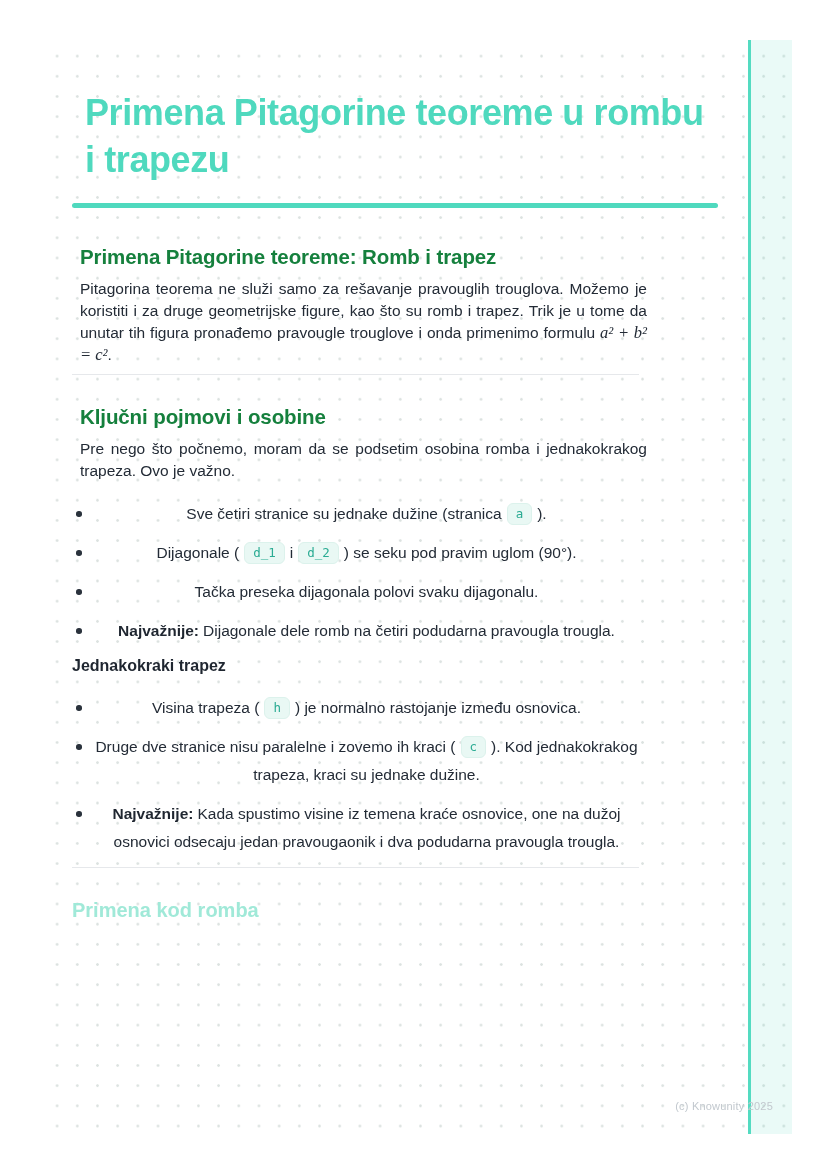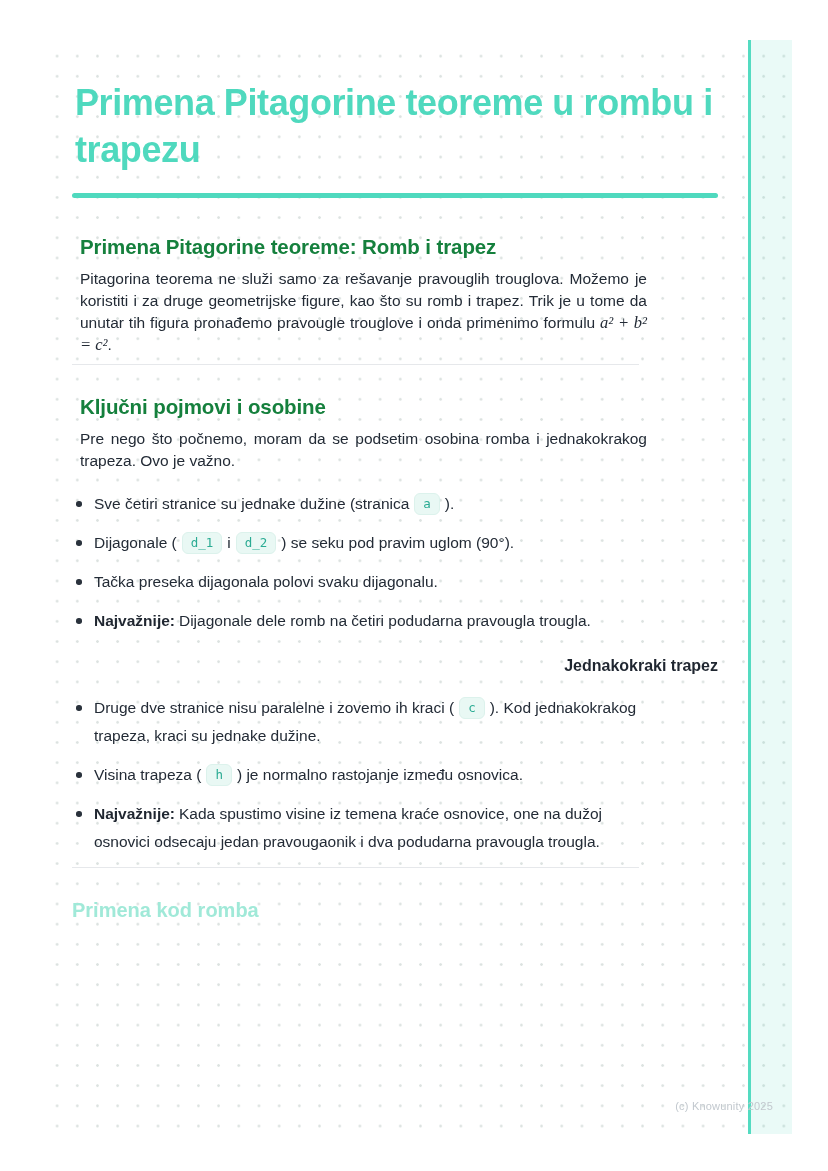--- a/index.html
+++ b/index.html
@@ -16,21 +16,21 @@
     background-size:20.2px 20.2px;
     background-position:3px 6px;
   }
   
   .band-line { position:absolute; left:748px; top:40px; width:3px; height:1094px; background:#54dbc1; }
   .band { position:absolute; left:751px; top:40px; width:41px; height:1094px; background:rgba(79,217,190,0.12); }
 
   .content { position:absolute; left:72px; top:0; width:646px; padding-top:76px; }
 
   h1 {
-    margin:3px; font-size:36px; line-height:47px; font-weight:bold;
+    margin:13px; font-size:36px; line-height:47px; font-weight:bold;
     letter-spacing:-0.4px; color:#4fd9be;
   }
   .rule { margin-top:20px; width:646px; height:5px; background:#4fd9be; border-radius:3px; }
 
   h2 { margin:8px; font-size:20.5px; line-height:26px; font-weight:bold; color:#15803d; letter-spacing:-0.1px; }
   .h2-intro    { margin-top:36px; }
   .h2-section  { margin-top:29px; }
   .h2-detailed { margin-top:22px; }
   h3 { margin:31px 0 16px; font-size:20px; line-height:23px; font-weight:bold; color:#a0e9d8; }
 
@@ -44,23 +44,23 @@
   .math { font-family:"Liberation Serif", serif; font-style:italic; font-size:16.5px; }
 
   hr.divider {
     width:567px; border:none; border-top:1.5px solid #e6e8eb;
     margin:0; margin-left:0;
   }
   .hr-1 { margin-top:6px; }
   .hr-2 { margin-top:9px; }
 
   .subhead { margin:13px 0 0; font-size:16px; line-height:20px; font-weight:bold; color:#1f2630; }
-  .subhead-2 { margin-top:21px;text-align:right; }
+  .subhead-2 { margin-top:11px; }
 
-  ul.props { list-style:none; width:567px; margin:18px 0 0; padding:0; }
+  ul.props { list-style:none; width:567px; margin:18px 0 0; padding:0;text-align:center; }
   ul.props li {
     position:relative; padding-left:22px; margin-bottom:11px;
     font-size:15.5px; line-height:28px; color:#232b36;
   }
   ul.props li::before {
     content:""; position:absolute; left:4px; top:11px;
     width:5.5px; height:5.5px; border-radius:50%; background:#2a323c;
   }
   ul.props li strong { margin-right:4px; color:#1f2630; }
 
@@ -98,22 +98,22 @@
 
   <ul class="props">
     <li><span>Sve četiri stranice su jednake dužine (stranica</span><span class="code">a</span><span>).</span></li>
     <li><span>Dijagonale (</span><span class="code">d_1</span><span>i</span><span class="code">d_2</span><span>) se seku pod pravim uglom (90°).</span></li>
     <li><span>Tačka preseka dijagonala polovi svaku dijagonalu.</span></li>
     <li><strong>Najvažnije:</strong><span>Dijagonale dele romb na četiri podudarna pravougla trougla.</span></li>
   </ul>
 
   <p class="subhead subhead-2">Jednakokraki trapez</p>
   <ul class="props">
+    <li><span>Visina trapeza (</span><span class="code">h</span><span>) je normalno rastojanje između osnovica.</span></li>
     <li><span>Druge dve stranice nisu paralelne i zovemo ih kraci (</span><span class="code">c</span><span>). Kod jednakokrakog trapeza, kraci su jednake dužine.</span></li>
-    <li><span>Visina trapeza (</span><span class="code">h</span><span>) je normalno rastojanje između osnovica.</span></li>
     <li><strong>Najvažnije:</strong><span>Kada spustimo visine iz temena kraće osnovice, one na dužoj osnovici odsecaju jedan pravougaonik i dva podudarna pravougla trougla.</span></li>
   </ul>
 
   <hr class="divider hr-2">
 
   <h3>Primena kod romba</h3>
 
 </main>
 
 <div class="footer">(c) Knowunity 2025</div>

